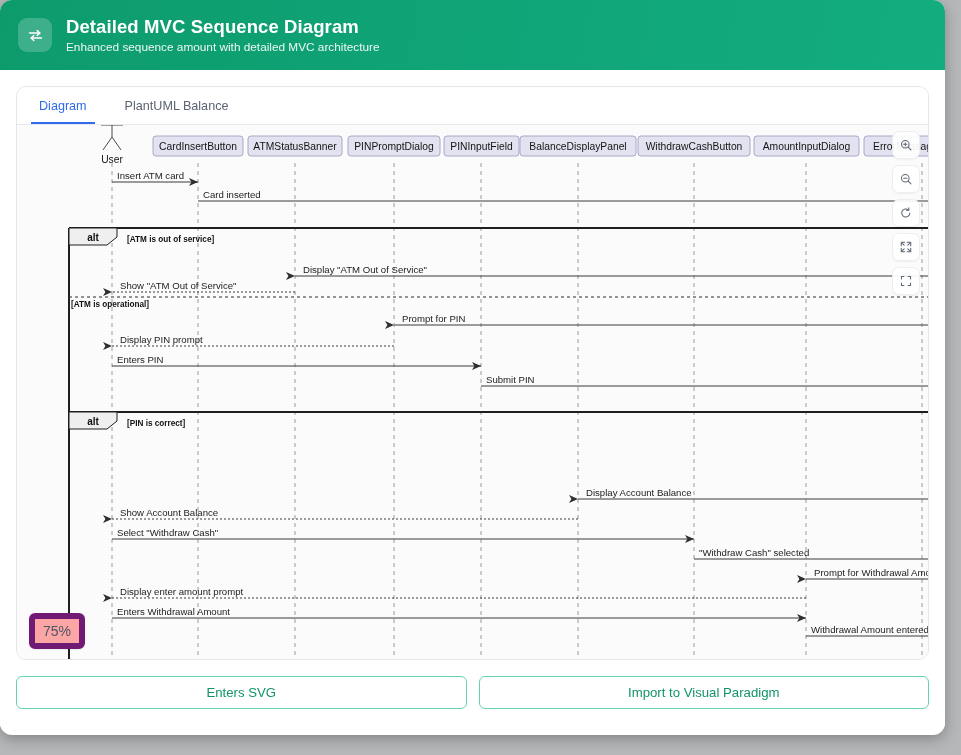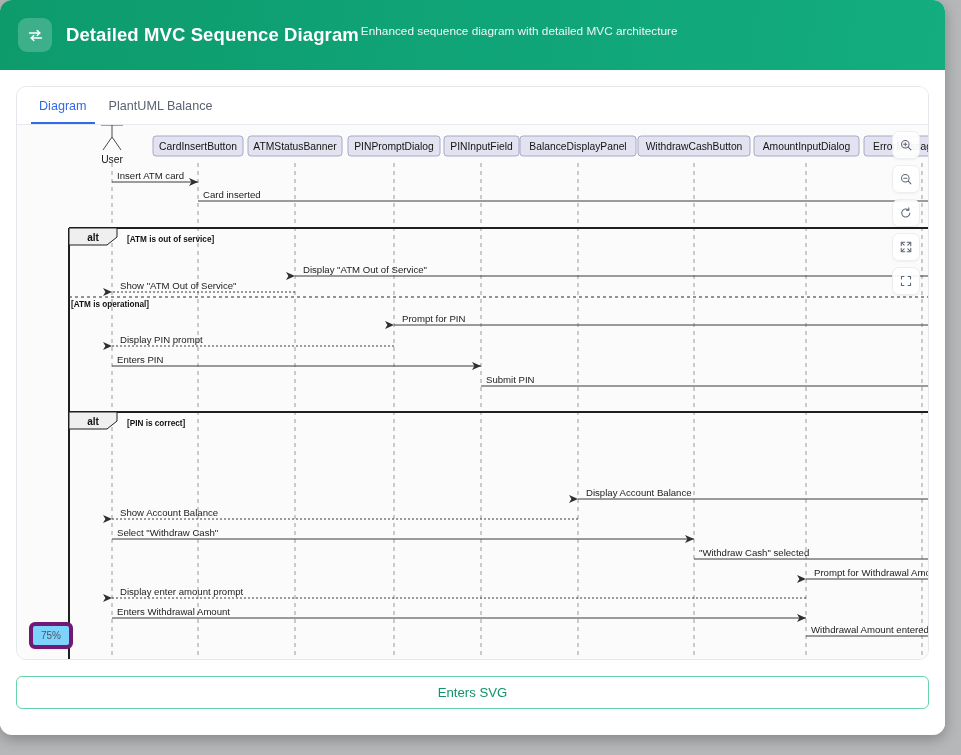--- a/index.html
+++ b/index.html
@@ -37,21 +37,21 @@
   .header-icon {
     width: 34px; height: 34px;
     border-radius: 9px;
     background: rgba(255,255,255,.20);
     display: flex; align-items: center; justify-content: center;
     color: #ffffff;
     font-size: 17px;
     line-height: 1;
     flex: 0 0 auto;
   }
-  .header-text { display: flex; flex-direction: row; gap: 2px; }
+  .header-text { display: flex; flex-direction: column; gap: 2px; }
   .header-title {
     color: #ffffff;
     font-size: 18.5px;
     font-weight: bold;
     letter-spacing: .1px;
     line-height: 1.15;
   }
   .header-sub {
     color: rgba(255,255,255,.92);
     font-size: 11.8px;
@@ -65,21 +65,21 @@
   .panel {
     border: 1px solid #e4e7ec;
     border-radius: 10px;
     background: #ffffff;
     overflow: hidden;
   }
   
   .tabs {
     display: flex;
     align-items: flex-end;
-    gap: 6px;
+    gap: 22px;
     height: 38px;
     padding: 0 14px;
     border-bottom: 1px solid #e7e9ee;
     background: #ffffff;
   }
   .tab {
     font-size: 12.6px;
     color: #5b6472;
     padding: 0 8px 9px 8px;
     border-bottom: 2px solid transparent;
@@ -119,25 +119,25 @@
     background: rgba(255,255,255,.92);
     border: 1px solid #eceef2;
     display: flex; align-items: center; justify-content: center;
     color: #5d6675;
     cursor: pointer;
     box-shadow: 0 1px 2px rgba(0,0,0,.05);
   }
   .zoom-badge {
     position: absolute;
     left: 12px; bottom: 10px;
-    background: #7dd3fc;
-    border: 4px solid #701a75;
+    background: #fca5a5;
+    border: 6px solid #701a75;
     border-radius: 6px;
     padding: 4px 8px;
-    font-size: 10px;
+    font-size: 14px;
     color: #4c5565;
     z-index: 5;
     box-shadow: 0 1px 2px rgba(0,0,0,.06);
   }
   
   .footer {
     display: flex;
     gap: 12px;
     padding: 16px 16px 18px 16px;
     background: #ffffff;
@@ -171,21 +171,21 @@
       <div class="header-icon">
         <svg width="17" height="17" viewBox="0 0 20 20" fill="none" stroke="#ffffff" stroke-width="1.7" stroke-linecap="round" stroke-linejoin="round">
           <path d="M3 7h12"></path>
             <path d="M12 4l3 3-3 3"></path>
           <path d="M17 13H5"></path>
             <path d="M8 10l-3 3 3 3"></path>
         </svg>
       </div>
       <div class="header-text">
         <div class="header-title">Detailed MVC Sequence Diagram</div>
-        <div class="header-sub">Enhanced sequence diagram with detailed MVC architecture</div>
+        <div class="header-sub">Enhanced sequence amount with detailed MVC architecture</div>
       </div>
     </div>
 
     <div class="body">
       <div class="panel">
 
         <div class="tabs">
           <div class="tab active">Diagram</div>
           <div class="tab">PlantUML Balance</div>
         </div>
@@ -323,16 +323,17 @@
                 </g>
             </svg>
           </div>
 
         </div>
       </div>
     </div>
 
     <div class="footer">
       <div class="btn">Enters SVG</div>
+      <div class="btn">Import to Visual Paradigm</div>
     </div>
 
   </div>
 </div>
 
 </body></html>

